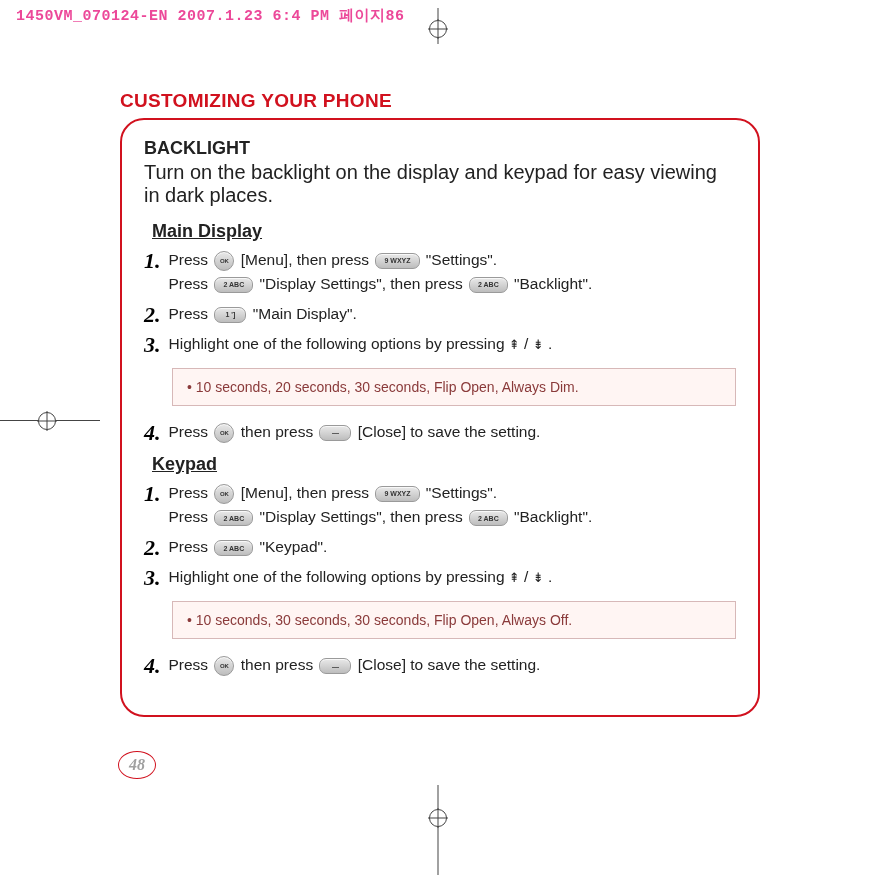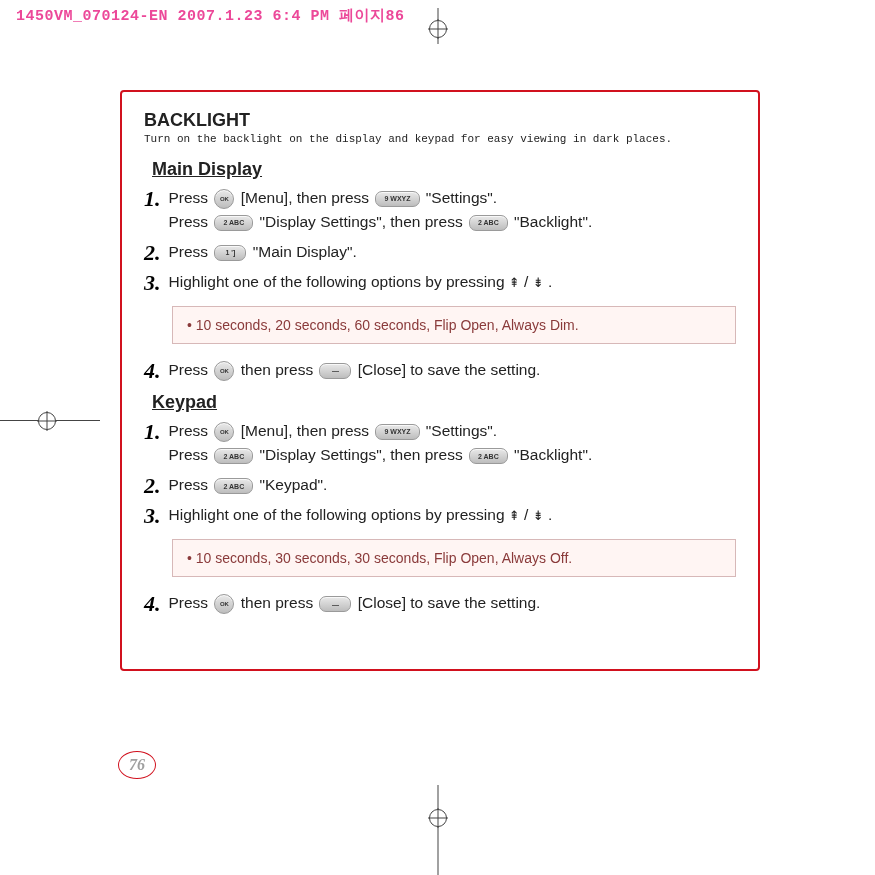--- a/index.html
+++ b/index.html
@@ -112,35 +112,34 @@
   }
   .section-title {
     color: #d1111e;
     font-weight: 800;
     font-size: 19px;
     letter-spacing: 0.3px;
     margin-bottom: 6px;
   }
   .panel {
     border: 2px solid #d1111e;
-    border-radius: 4px;
-    padding: 18px 22px 48px 22px;
+    border-radius: 24px;
+    padding: 18px 22px 32px 22px;
     position: relative;
   }
   .h-backlight {
     font-weight: 800;
     font-size: 18px;
     margin: 0 0 2px 0;
   }
   .intro {
-    font-size: 11px;
+    font-size: 20px;
     font-weight: 400;
     margin: 0 0 14px 0;
     font-stretch: condensed;
-    font-family: Liberation Mono, monospace;
   }
   .subhead {
     font-weight: 800;
     font-size: 18px;
     text-decoration: underline;
     margin: 10px 0 6px 8px;
   }
   ol.steps {
     list-style: none;
     padding: 0;
@@ -225,20 +224,21 @@
 <body>
 
 <div class="print-header">1450VM_070124-EN  2007.1.23 6:4 PM  페이지86</div>
 <div class="crop-mark-top"></div>
 <div class="crop-circle-top"></div>
 
 <div class="crop-mark-left" style="top:420px;"></div>
 <div class="crop-circle-left" style="top:412px; left:38px;"></div>
 
 <div class="page">
+  <div class="section-title">CUSTOMIZING YOUR PHONE</div>
 
   <div class="panel">
     <div class="h-backlight">BACKLIGHT</div>
     <div class="intro">Turn on the backlight on the display and keypad for easy viewing in dark places.</div>
 
     <div class="subhead">Main Display</div>
     <ol class="steps">
       <li>
         <span class="num">1.</span>
         <span class="step-body">
@@ -266,21 +266,21 @@
         <span class="num">3.</span>
         <span class="step-body">
           <span>Highlight one of the following options by pressing </span>
           <span class="sym">⇞</span>
           <span> / </span>
           <span class="sym">⇟</span>
           <span> .</span>
         </span>
       </li>
     </ol>
-    <div class="note">10 seconds, 20 seconds, 60 seconds, Flip Open, Always Dim.</div>
+    <div class="note">10 seconds, 20 seconds, 30 seconds, Flip Open, Always Dim.</div>
     <ol class="steps">
       <li>
         <span class="num">4.</span>
         <span class="step-body">
           <span>Press </span>
           <span class="key ok">OK</span>
           <span> then press </span>
           <span class="key">—</span>
           <span> [Close] to save the setting.</span>
         </span>
@@ -332,16 +332,16 @@
           <span class="key ok">OK</span>
           <span> then press </span>
           <span class="key">—</span>
           <span> [Close] to save the setting.</span>
         </span>
       </li>
     </ol>
   </div>
 </div>
 
-<div class="page-num">76</div>
+<div class="page-num">48</div>
 
 <div class="crop-mark-bottom"></div>
 <div class="crop-circle-bottom"></div>
 
 </body></html>

